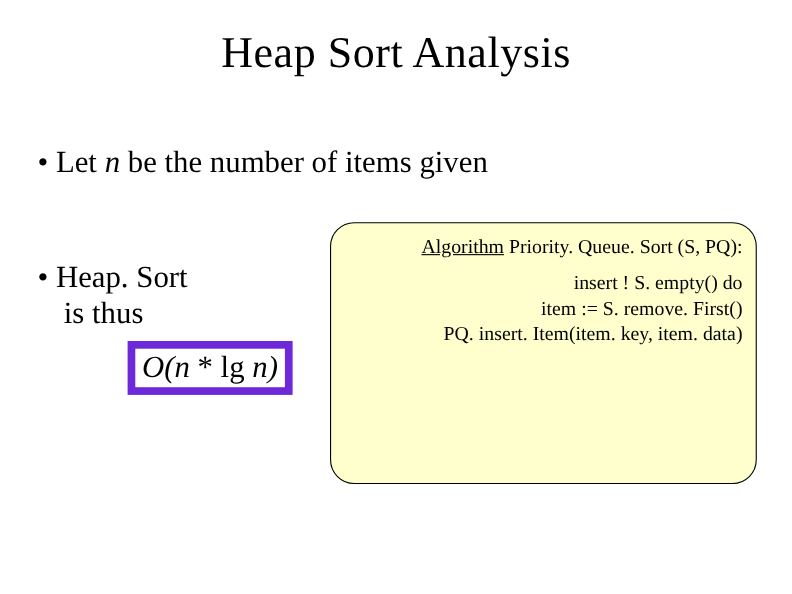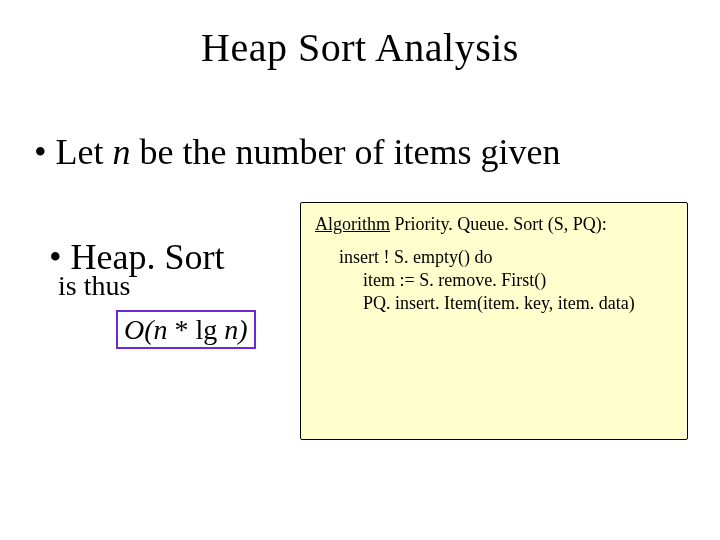--- a/index.html
+++ b/index.html
@@ -23,50 +23,51 @@
     top: 24px;
     left: 0;
     right: 0;
     text-align: center;
     font-size: 40px;
     font-weight: 400;
     letter-spacing: 0.5px;
   }
   .bullet {
     position: absolute;
-    font-size: 36px;
+    font-size: 28px;
     line-height: 1.25;
   }
   .b1 { top: 130px; left: 34px; }
-  .b2 { top: 235px; left: 49px; }
+  .b2 { top: 235px; left: 34px; }
   .b2-line2 { top: 270px; left: 58px; font-size: 28px; position: absolute; }
   .complexity {
     position: absolute;
     top: 310px;
     left: 116px;
     font-size: 28px;
-    border: 2px solid #6d28d9;
+    border: 7px solid #6d28d9;
     padding: 0 6px;
     line-height: 1.25;
   }
   .italic { font-style: italic; }
   .algo-box {
     position: absolute;
     top: 202px;
     left: 300px;
     width: 388px;
     height: 238px;
     background: #feffcd;
     border: 1.5px solid #000;
-    border-radius: 2px;
+    border-radius: 22px;
     box-sizing: border-box;
     padding: 10px 12px 10px 14px;
     font-family: "Comic Sans MS", "Segoe Script", cursive;
     font-size: 18px;
     line-height: 1.28;
+    text-align: right;
   }
   .algo-header { margin-bottom: 10px; }
   .algo-header .kw { text-decoration: underline; }
   .algo-block { margin-bottom: 10px; }
   .ind1 { padding-left: 24px; }
   .ind2 { padding-left: 48px; }
 </style>
 </head>
 <body>
 

